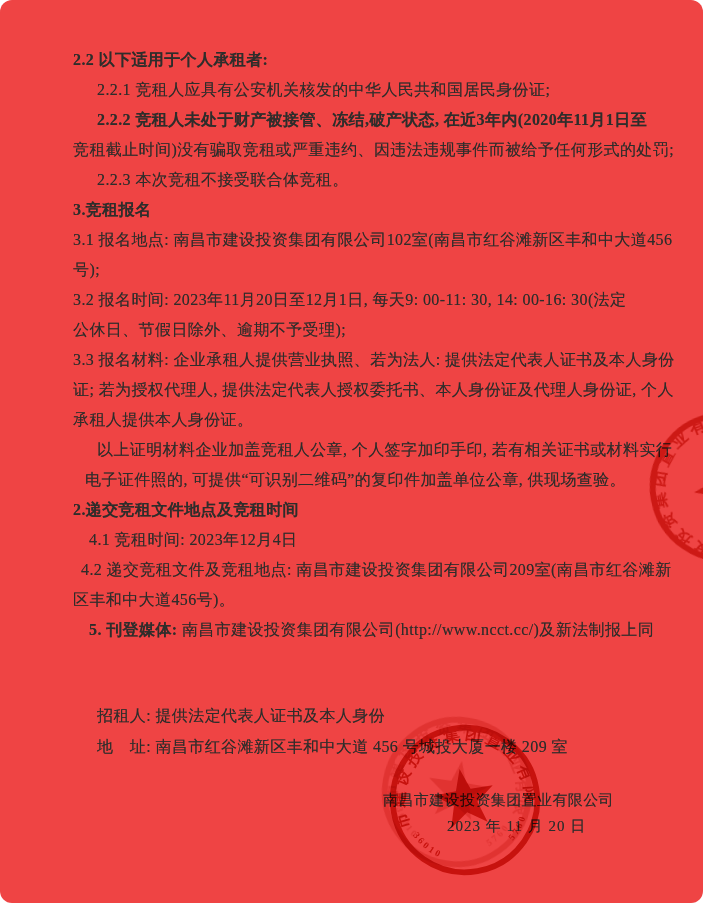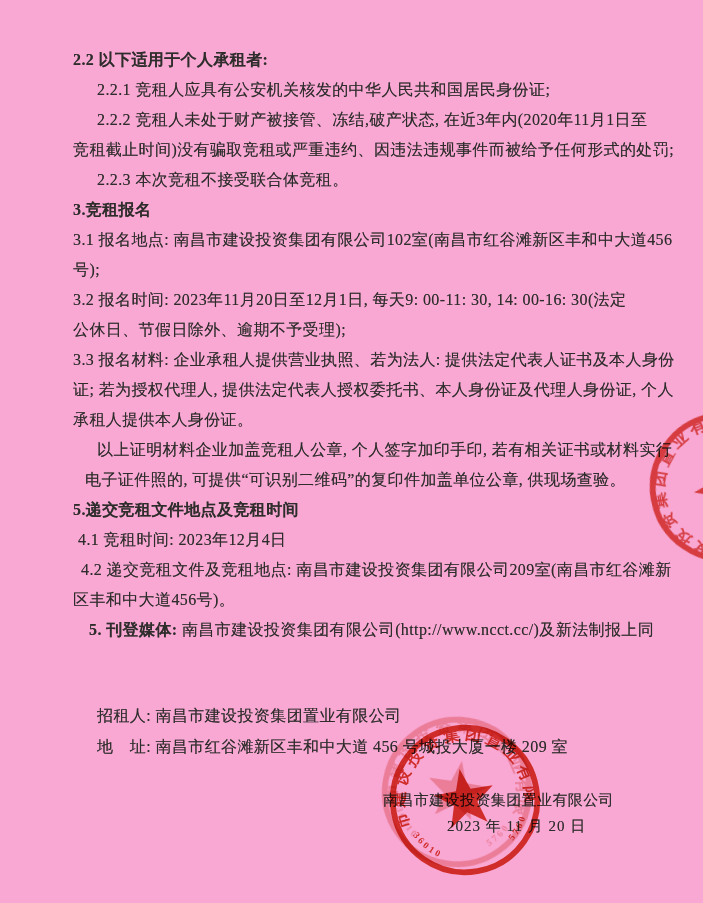--- a/index.html
+++ b/index.html
@@ -1,22 +1,23 @@
 <!DOCTYPE html>
 <html lang="zh"><head>
 <meta charset="utf-8">
 <style>
   html,body{margin:0;padding:0;background:#ffffff;}
   .page{
     position:relative;
     width:703px;height:903px;
-    background:#f9a8d4;
+    background:#ef4444;
     overflow:hidden;
     font-family:"Liberation Serif","DejaVu Serif",serif;
     color:#2e2d2b;
+    border-radius:12px;
   }
   
   .doc-body{
     position:absolute;
     left:73px;top:45px;
     width:600px;
   }
   .line{
     height:30px;
     line-height:30px;
@@ -60,42 +61,42 @@
   .seal .arc-num{font-size:9px;font-weight:700;letter-spacing:2.5px;}
 </style>
 </head>
 <body>
 
 <div class="page">
 
   <div class="doc-body" id="doc-body">
       <div class="line" style="margin-left: 0px;"><span class="b">2.2 以下适用于个人承租者:</span></div>
       <div class="line" style="margin-left: 24px;"><span>2.2.1 竞租人应具有公安机关核发的中华人民共和国居民身份证;</span></div>
-      <div class="line" style="margin-left: 24px;"><span>2.2.2 竞租人未处于财产被接管、冻结,破产状态, 在近3年内(2020年11月1日至</span></div>
+      <div class="line" style="margin-left: 24px; font-weight: bold;"><span>2.2.2 竞租人未处于财产被接管、冻结,破产状态, 在近3年内(2020年11月1日至</span></div>
       <div class="line" style="margin-left: 0px;"><span>竞租截止时间)没有骗取竞租或严重违约、因违法违规事件而被给予任何形式的处罚;</span></div>
       <div class="line" style="margin-left: 24px;"><span>2.2.3 本次竞租不接受联合体竞租。</span></div>
       <div class="line" style="margin-left: 0px;"><span class="b">3.竞租报名</span></div>
       <div class="line" style="margin-left: 0px;"><span>3.1 报名地点: 南昌市建设投资集团有限公司102室(南昌市红谷滩新区丰和中大道456</span></div>
       <div class="line" style="margin-left: 0px;"><span>号);</span></div>
       <div class="line" style="margin-left: 0px;"><span>3.2 报名时间: 2023年11月20日至12月1日, 每天9: 00-11: 30, 14: 00-16: 30(法定</span></div>
       <div class="line" style="margin-left: 0px;"><span>公休日、节假日除外、逾期不予受理);</span></div>
       <div class="line" style="margin-left: 0px;"><span>3.3 报名材料: 企业承租人提供营业执照、若为法人: 提供法定代表人证书及本人身份</span></div>
       <div class="line" style="margin-left: 0px;"><span>证; 若为授权代理人, 提供法定代表人授权委托书、本人身份证及代理人身份证, 个人</span></div>
       <div class="line" style="margin-left: 0px;"><span>承租人提供本人身份证。</span></div>
       <div class="line" style="margin-left: 24px;"><span>以上证明材料企业加盖竞租人公章, 个人签字加印手印, 若有相关证书或材料实行</span></div>
       <div class="line" style="margin-left: 12px;"><span>电子证件照的, 可提供“可识别二维码”的复印件加盖单位公章, 供现场查验。</span></div>
-      <div class="line" style="margin-left: 0px;"><span class="b">5.递交竞租文件地点及竞租时间</span></div>
-      <div class="line" style="margin-left: 5px; font-family: Liberation Serif, serif;"><span>4.1 竞租时间: 2023年12月4日</span></div>
+      <div class="line" style="margin-left: 0px;"><span class="b">2.递交竞租文件地点及竞租时间</span></div>
+      <div class="line" style="margin-left: 16px; font-family: Liberation Serif, serif;"><span>4.1 竞租时间: 2023年12月4日</span></div>
       <div class="line" style="margin-left: 8px;"><span>4.2 递交竞租文件及竞租地点: 南昌市建设投资集团有限公司209室(南昌市红谷滩新</span></div>
       <div class="line" style="margin-left: 0px;"><span>区丰和中大道456号)。</span></div>
       <div class="line" style="margin-left: 16px;"><span class="b">5. 刊登媒体:</span><span> 南昌市建设投资集团有限公司(http://www.ncct.cc/)及新法制报上同</span></div>
     </div>
 
   <div class="contact-block" id="contact-block">
-      <div class="line" style="margin-left: 24px;"><span>招租人: 南昌市建设投资集团置业有限公司</span></div>
+      <div class="line" style="margin-left: 24px;"><span>招租人: 提供法定代表人证书及本人身份</span></div>
       <div class="line" style="margin-left: 24px;"><span>地　址: 南昌市红谷滩新区丰和中大道 456 号城投大厦一楼 209 室</span></div>
     </div>
 
   <div class="sig-company">南昌市建设投资集团置业有限公司</div>
 
   <div class="sig-date">2023 年 11 月 20 日</div>
 
   <svg id="main-seal" class="seal seal-main" viewBox="0 0 170 170">
     <defs>
       <path id="arcTop" d="M 32.4 109.5 A 58 58 0 1 1 137.6 109.5" fill="none"></path>

